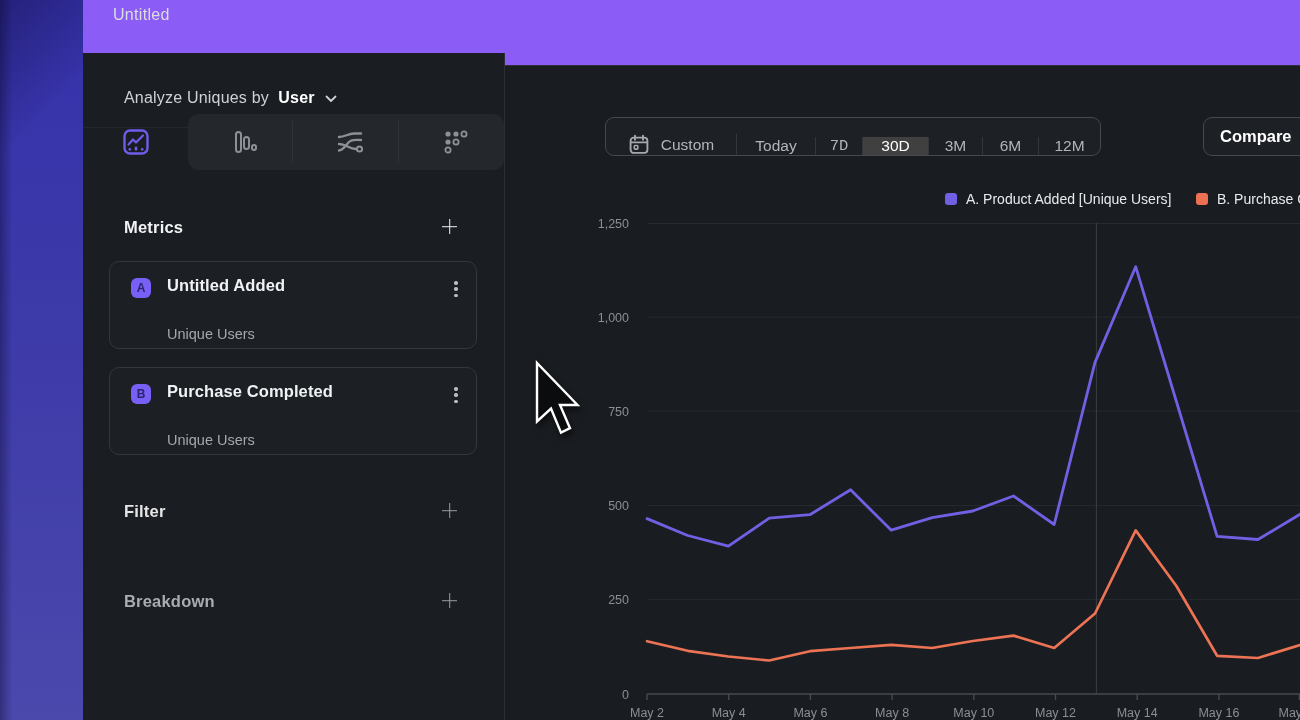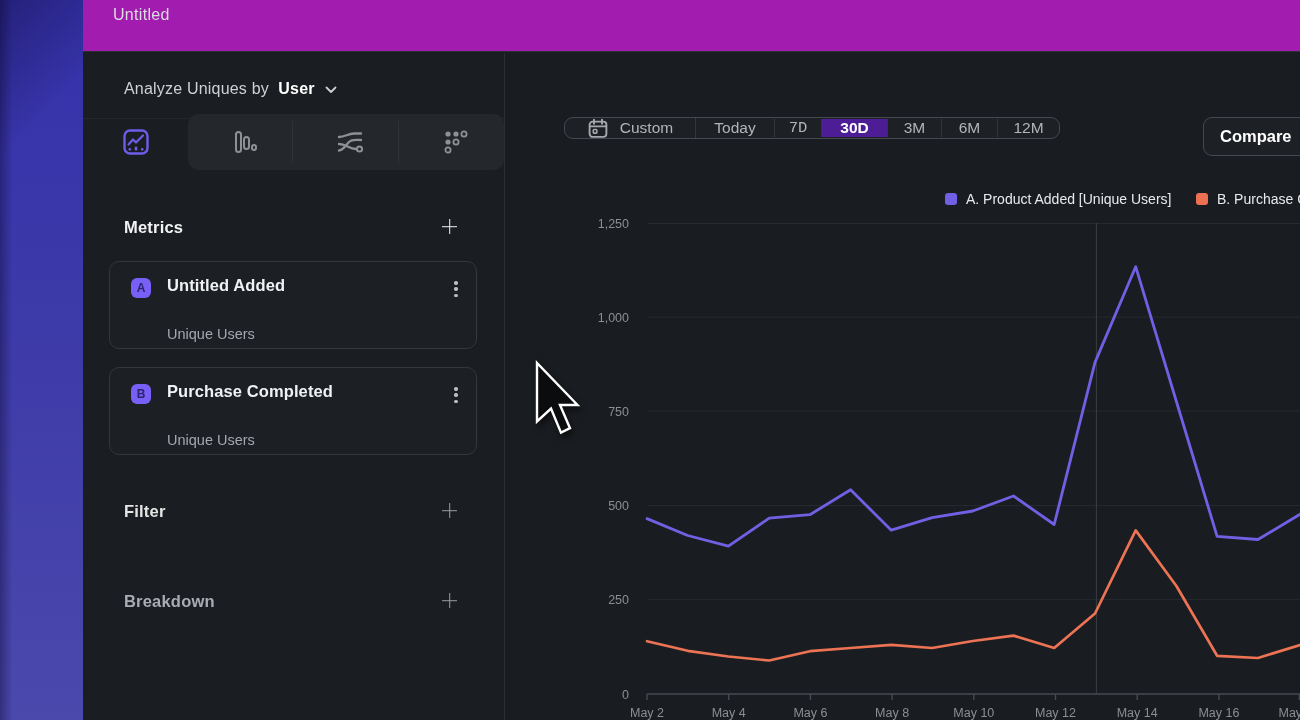--- a/index.html
+++ b/index.html
@@ -8,26 +8,26 @@
   #stage { position:relative; width:1300px; height:720px; overflow:hidden; }
 
   
   #strip { left:0; top:0; width:83px; height:720px;
     background:
       linear-gradient(135deg, rgba(12,10,50,0.4) 0%, rgba(12,10,50,0) 20%),
       linear-gradient(90deg, rgba(12,10,50,0.4) 0%, rgba(12,10,50,0) 15%),
       linear-gradient(180deg, #3531ab 0%, #3d3aa9 45%, #4b49ac 100%); }
 
   
-  #topbar { left:83px; top:0; right:0; height:52px; background:#a21caf; border-bottom:1px solid #2c2f34; }
+  #topbar { left:83px; top:0; right:0; height:66px; background:#8b5cf6; border-bottom:1px solid #2c2f34; }
   #topbar .title { position:absolute; left:30px; top:6px; font-size:16px; letter-spacing:0.3px; color:#dbdde0; }
 
   
   #panel { left:83px; top:53px; width:422px; height:667px; background:#1a1d21; border-right:1px solid #2c2f34; }
-  #phead { position:absolute; left:0; top:8px; width:421px; height:58px; border-bottom:1px solid #24272c; }
+  #phead { position:absolute; left:0; top:17px; width:421px; height:58px; border-bottom:1px solid #24272c; }
   #phead .t { position:absolute; left:41px; top:19px; font-size:16px; letter-spacing:0.2px; color:#ced1d5; }
   #phead .t b { color:#ffffff; font-weight:700; }
   #tabs { position:absolute; left:0; top:60px; width:421px; height:58px; }
   #tabs .raised { position:absolute; left:105px; top:1px; width:316px; height:56px; background:#24272b; border-radius:10px; }
   #tabs .d1 { position:absolute; left:209px; top:8px; width:1px; height:42px; background:#2f3237; }
   #tabs .d2 { position:absolute; left:315px; top:8px; width:1px; height:42px; background:#2f3237; }
 
   .sec-label { font-size:16.5px; font-weight:700; letter-spacing:0.2px; }
   .plus { position:absolute; width:15px; height:15px; }
   .plus:before { content:""; position:absolute; left:50%; top:0; width:1.6px; height:100%; background:currentColor; transform:translateX(-50%); }
@@ -35,24 +35,24 @@
 
   .card { position:absolute; left:26px; width:368px; height:88px; background:#1c1f24; border:1px solid #34373c; border-radius:10px; }
   .badge { position:absolute; left:21px; top:16px; width:20px; height:20px; border-radius:6px; background:#785ff5;
     color:#2b2470; font-size:12px; font-weight:700; text-align:center; line-height:20px; }
   .card .name { position:absolute; left:57px; top:14px; font-size:16.5px; letter-spacing:0.1px; font-weight:700; color:#f0f1f3; }
   .card .sub  { position:absolute; left:57px; top:64px; font-size:14.5px; color:#a4a7ad; }
   .kebab { position:absolute; right:18px; top:19px; width:4px; height:44px; }
   .kebab i { position:absolute; left:0; width:3.5px; height:3.5px; border-radius:50%; background:#bcbec2; }
 
   
-  #range { left:564px; top:117px; height:22px; display:flex; align-items:center; border:1px solid #45484e; border-radius:9px; background:#1d2024; overflow:hidden; }
+  #range { left:605px; top:117px; height:39px; display:flex; align-items:flex-end; border:1px solid #45484e; border-radius:9px; background:#1d2024; overflow:hidden; }
   #range .seg { display:flex; align-items:center; justify-content:center; font-size:15.5px; color:#b2b5ba; border-right:1px solid #33363b; }
   #range .seg:last-child { border-right:none; }
-  #range .sel { background:#4c1d95; color:#ffffff; font-weight:700; }
+  #range .sel { background:#404040; color:#ffffff; font-weight:400; }
   #compare { left:1203px; top:117px; width:117px; height:39px; border:1px solid #45484e; border-radius:9px; background:#1d2024;
      color:#ffffff; font-weight:700; font-size:16.5px; display:flex; align-items:center; justify-content:flex-start; padding-left:16px; }
 
   
   .sw { position:absolute; top:193px; width:12px; height:12px; border-radius:3px; }
   .ltext { position:absolute; top:191px; font-size:14px; color:#e9eaec; white-space:nowrap; }
 </style>
 </head>
 <body>
 <div id="stage">

